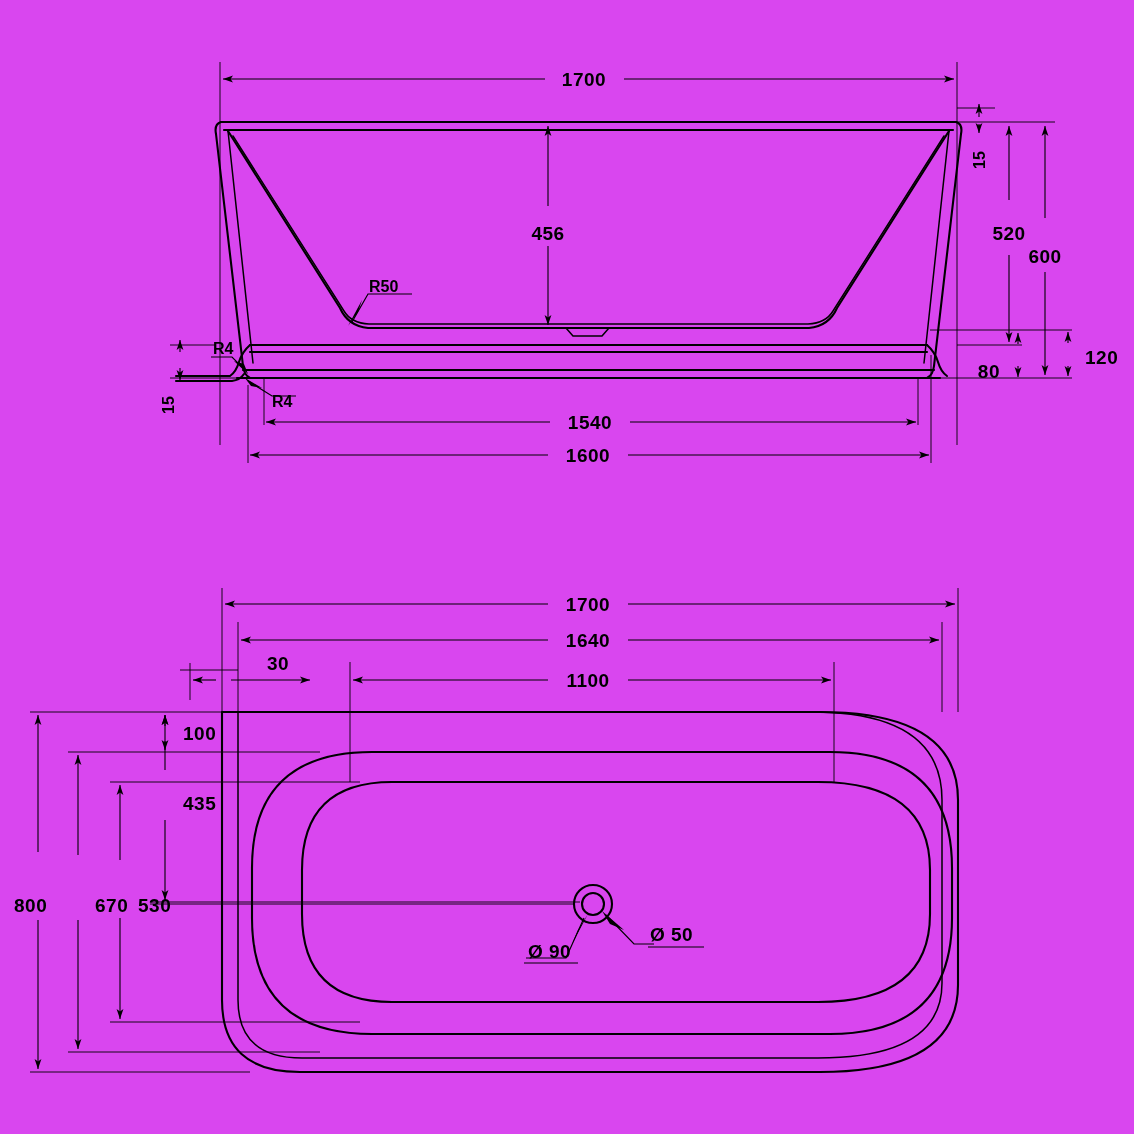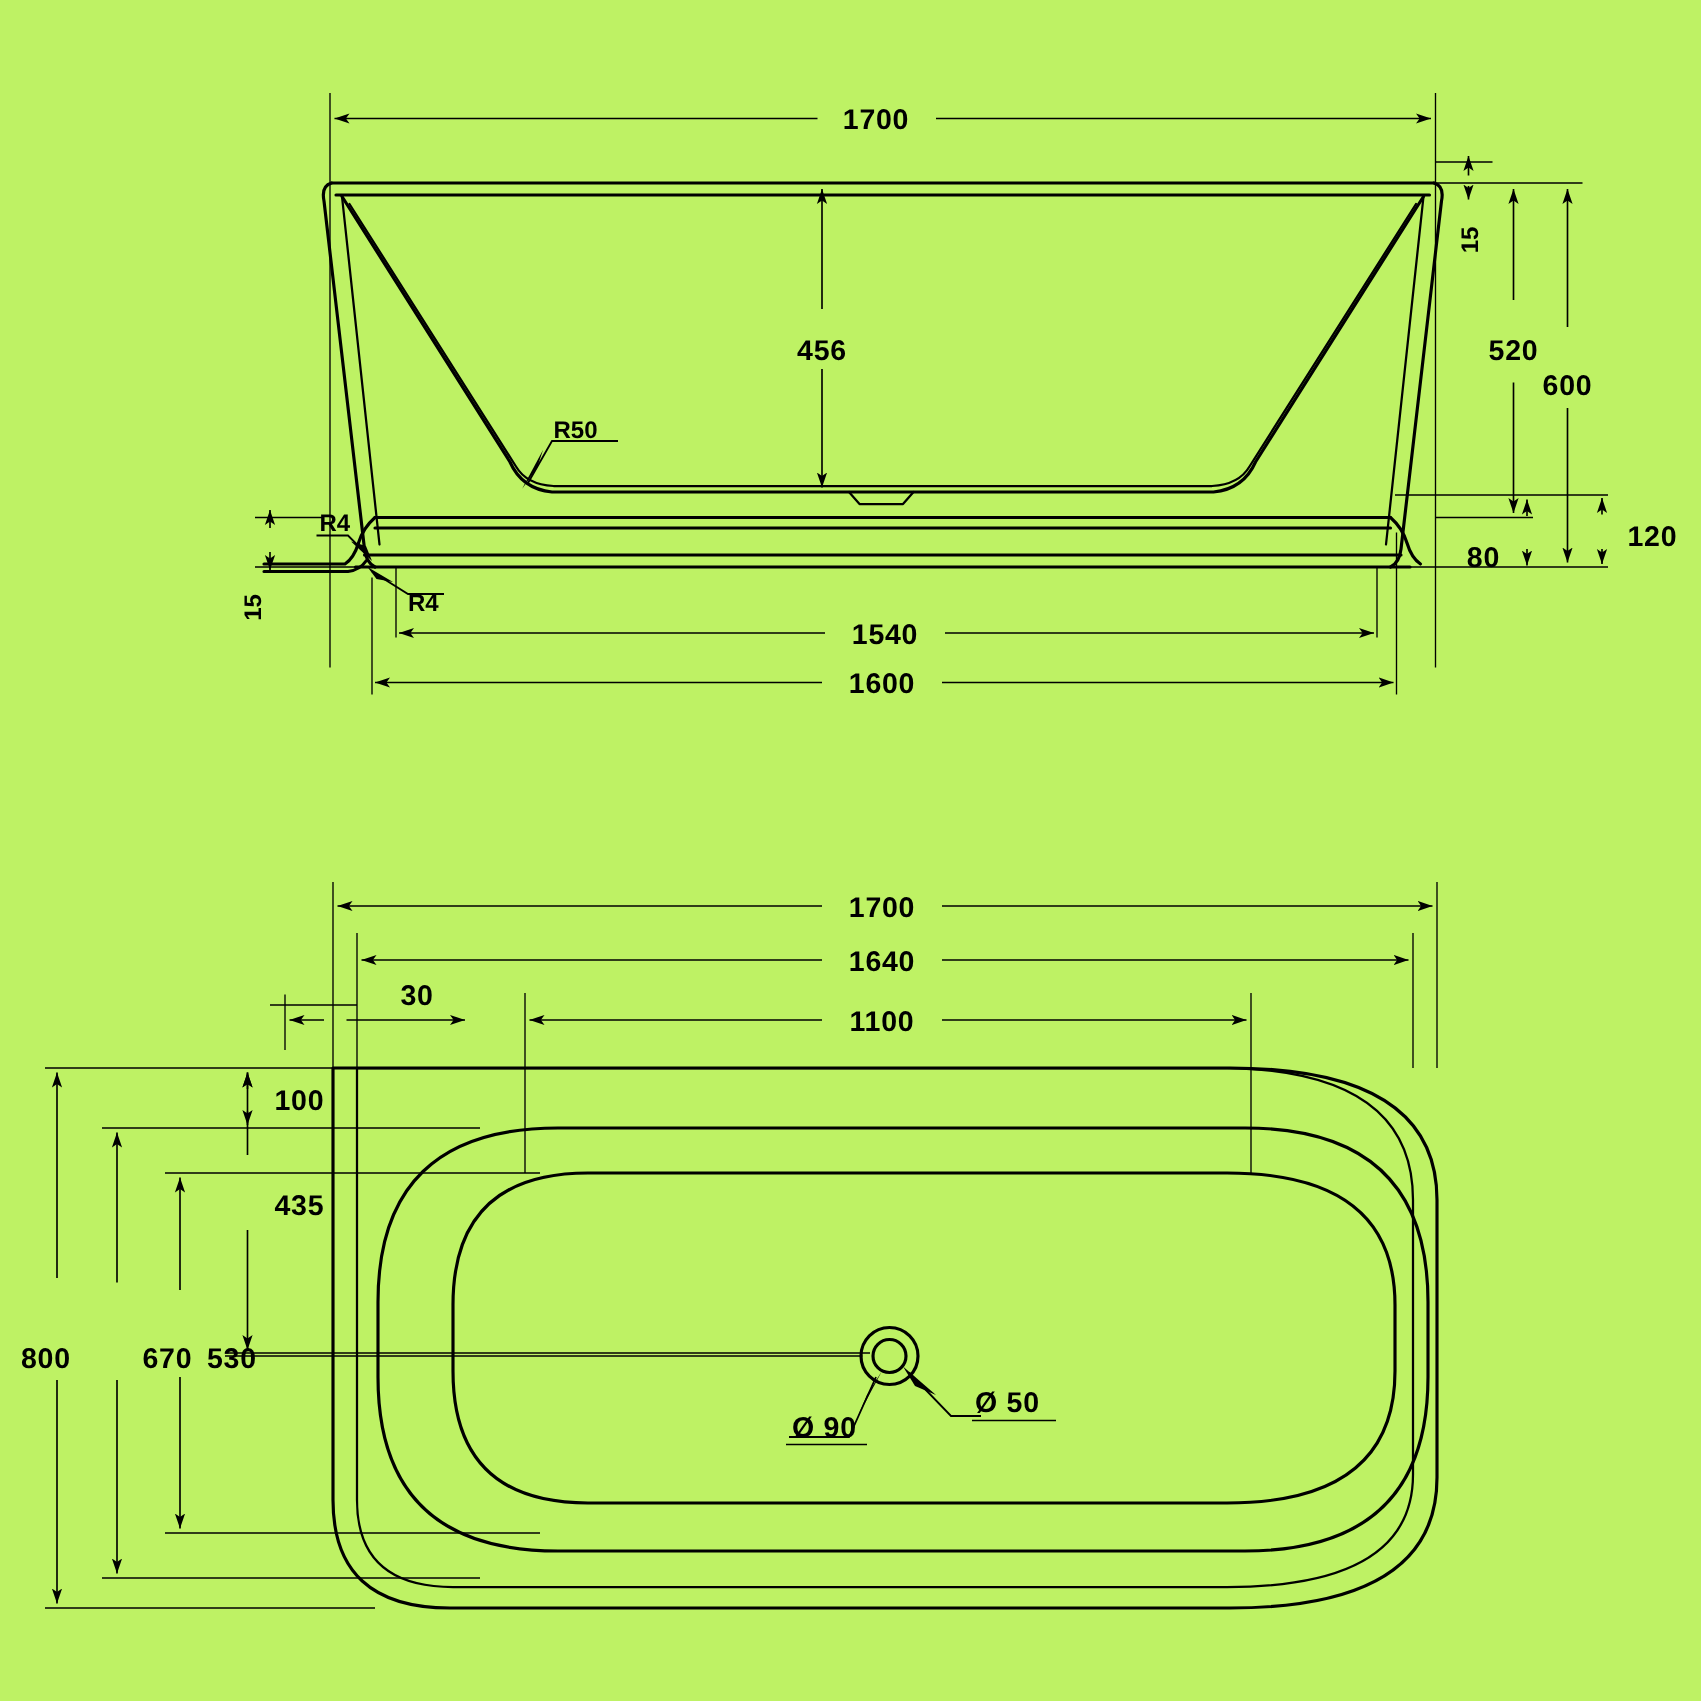--- a/index.html
+++ b/index.html
@@ -1,17 +1,17 @@
 <!DOCTYPE html>
 <html><head>
 <meta charset="utf-8">
 <style>
   html,body{margin:0;padding:0;background:#ffffff;}
   body{width:1134px;height:1134px;font-family:"Liberation Sans",sans-serif;overflow:hidden;}
-  #stage{position:relative;width:1134px;height:1134px;background:#bef264;}
+  #stage{position:relative;width:1134px;height:1134px;background:#d946ef;}
   svg{display:block;}
   .dimtext{font-family:"Liberation Sans",sans-serif;font-size:19px;fill:#000;font-weight:700;letter-spacing:0.5px;}
   .dimtext-sm{font-family:"Liberation Sans",sans-serif;font-size:16px;fill:#000;font-weight:700;}
   .part{fill:none;stroke:#000;stroke-width:2.1;stroke-linejoin:round;stroke-linecap:round;}
   .part-thin{fill:none;stroke:#000;stroke-width:1.5;stroke-linejoin:round;stroke-linecap:round;}
   .extline{stroke:#000;stroke-width:0.9;fill:none;}
   .dimline{stroke:#000;stroke-width:1.1;fill:none;}
   .arrow{fill:#000;stroke:none;}
   .leader{stroke:#000;stroke-width:1.2;fill:none;}
 </style>

